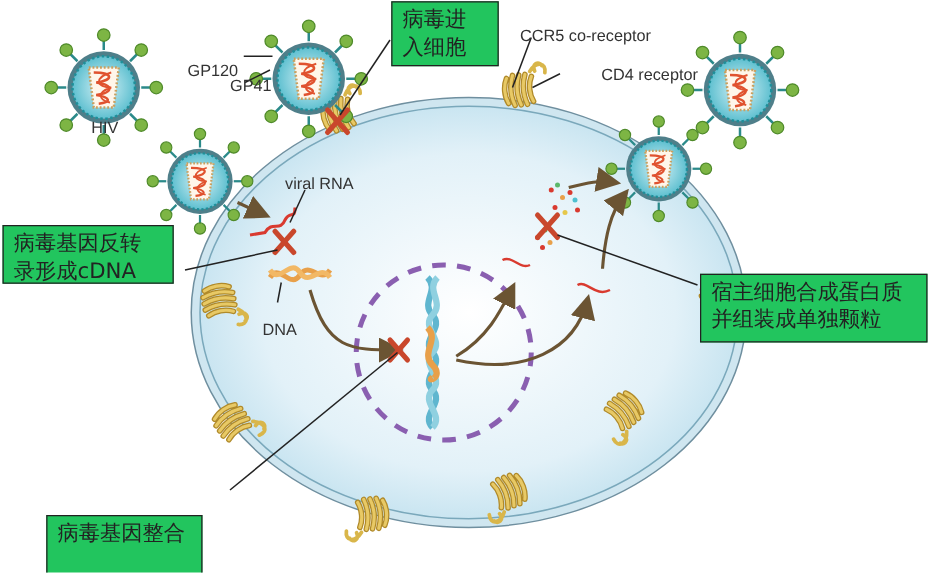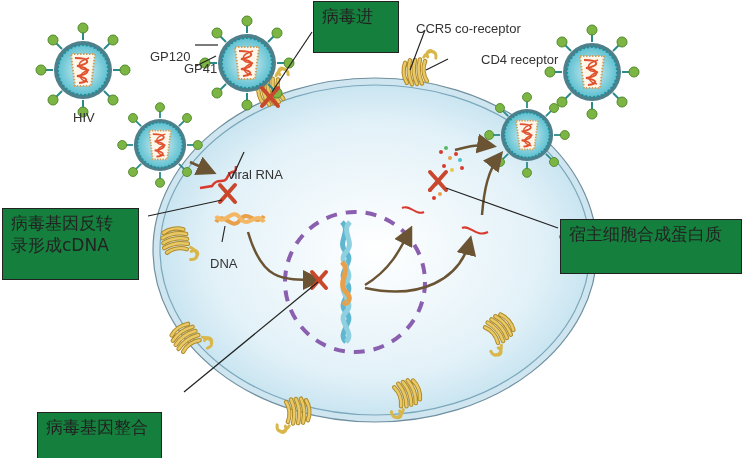--- a/index.html
+++ b/index.html
@@ -1,20 +1,20 @@
 <!DOCTYPE html>
 <html><head>
 <meta charset="utf-8">
 <style>
   html, body { margin:0; padding:0; background:#ffffff; }
   body { width:748px; height:458px; position:relative; overflow:hidden;
          font-family:"DejaVu Sans", sans-serif; }
   #diagram { position:absolute; left:0; top:0; width:748px; height:458px; }
   .lbl { position:absolute; font-family:"Liberation Sans", sans-serif; font-size:13px; color:#333; white-space:nowrap; }
-  .box { position:absolute; background:#15803d; border:1.5px solid #222; font-size:17px; line-height:22px;
+  .box { position:absolute; background:#22c55e; border:1.5px solid #222; font-size:17px; line-height:22px;
          color:#222; padding:3px 8px; box-sizing:border-box; font-family:"DejaVu Sans", sans-serif; }
   .box span { display:block; white-space:nowrap; }
 </style>
 </head>
 <body>
 
 <svg id="diagram" viewBox="0 0 748 458" xmlns="http://www.w3.org/2000/svg">
   <defs>
     <radialGradient id="cellGrad" cx="50%" cy="50%" r="55%">
       <stop offset="0%" stop-color="#ffffff"></stop>
@@ -148,33 +148,35 @@
     <line x1="425" y1="30" x2="410" y2="70"></line>
     <line x1="448" y1="59" x2="426" y2="70"></line>
     <line x1="244" y1="152" x2="232" y2="178"></line>
     <line x1="148" y1="216" x2="222" y2="200"></line>
     <line x1="225" y1="226" x2="222" y2="242"></line>
     <line x1="184" y1="392" x2="318" y2="282"></line>
     <line x1="558" y1="228" x2="446" y2="188"></line>
   </g>
 </svg>
 
-<div class="lbl" style="left:73px;top:110px;">HIV</div>
+<div class="lbl" style="left:73px;top:94px;">HIV</div>
 <div class="lbl" style="left:150px;top:49px;">GP120</div>
 <div class="lbl" style="left:184px;top:61px;">GP41</div>
 <div class="lbl" style="left:416px;top:21px;">CCR5 co-receptor</div>
 <div class="lbl" style="left:481px;top:52px;">CD4 receptor</div>
-<div class="lbl" style="left:228px;top:139px;margin-top:28px;">viral RNA</div>
+<div class="lbl" style="left:228px;top:139px;">viral RNA</div>
 <div class="lbl" style="left:210px;top:256px;">DNA</div>
 
 <div class="box" style="left:313px;top:1px;width:86px;height:52px;">
   <span>病毒进</span>
+  <span>入细胞</span>
 </div>
-<div class="box" style="left:2px;top:180px;width:137px;height:72px;margin-top:28px;">
+<div class="box" style="left:2px;top:180px;width:137px;height:47px;">
   <span>病毒基因反转</span>
   <span>录形成cDNA</span>
 </div>
 <div class="box" style="left:37px;top:412px;width:125px;height:55px;">
   <span>病毒基因整合</span>
 </div>
 <div class="box" style="left:560px;top:219px;width:182px;height:55px;">
   <span>宿主细胞合成蛋白质</span>
+  <span>并组装成单独颗粒</span>
 </div>
 
 </body></html>

